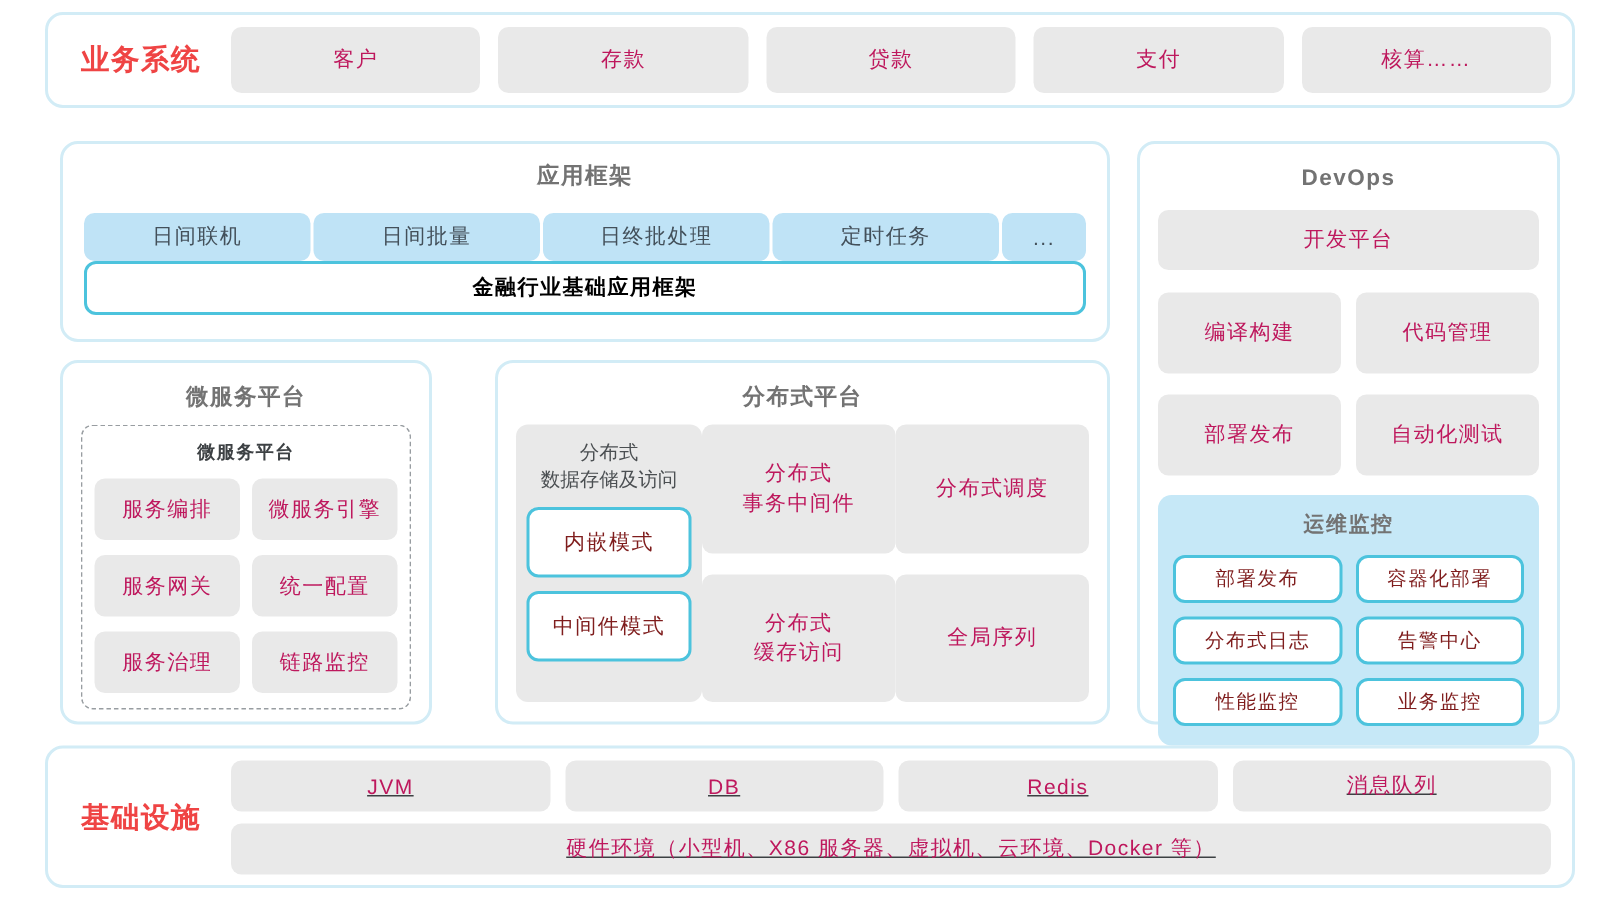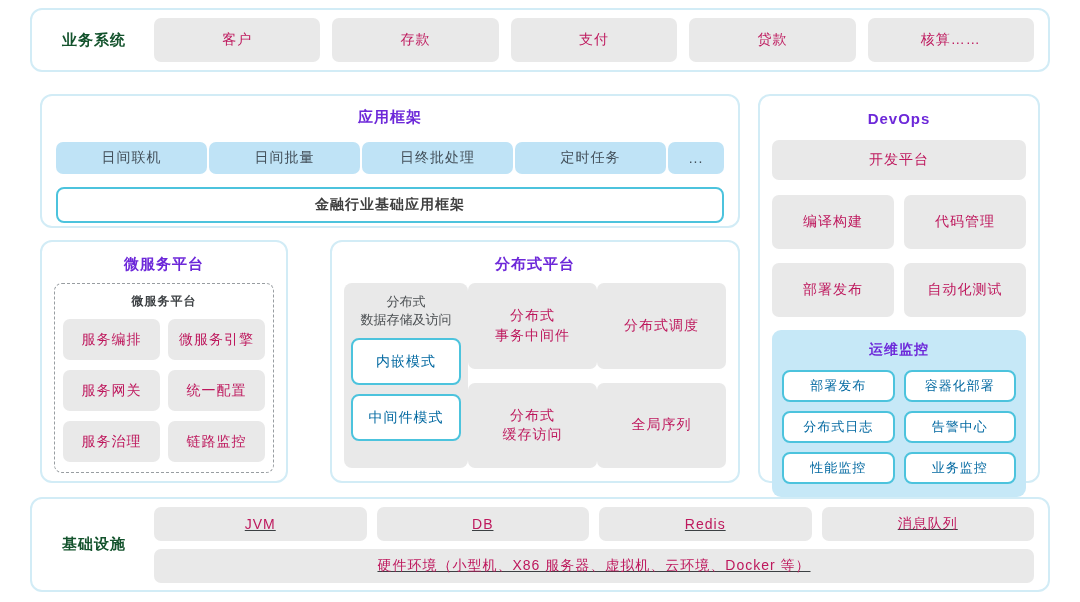--- a/index.html
+++ b/index.html
@@ -5,49 +5,49 @@
   html,body{margin:0;padding:0;background:#ffffff;}
   #canvas{
     position:relative;width:1080px;height:602px;background:#ffffff;
     font-family:"Liberation Sans","DejaVu Sans",sans-serif;color:#3c4043;overflow:hidden;
   }
   .panel{
     position:absolute;background:#ffffff;border:2px solid #d2ecf6;
     border-radius:12px;box-sizing:border-box;
   }
   .panel-title{
-    text-align:center;font-size:15px;font-weight:bold;color:#6d28d9;letter-spacing:1px;
+    text-align:center;font-size:15px;font-weight:bold;color:#737373;letter-spacing:1px;
   }
   .side-label{
-    flex:0 0 96px;text-align:center;font-size:15px;font-weight:bold;color:#14532d;letter-spacing:1px;
+    flex:0 0 96px;text-align:center;font-size:19px;font-weight:bold;color:#ef4444;letter-spacing:1px;
   }
   .gray-box{
     background:#e9e9e9;border-radius:7px;display:flex;align-items:center;justify-content:center;
     color:#be185d;font-size:14px;letter-spacing:1px;box-sizing:border-box;
   }
   .blue-box{
     background:#bfe3f6;border-radius:7px;display:flex;align-items:center;justify-content:center;
     color:#43505a;font-size:14px;letter-spacing:1px;box-sizing:border-box;
   }
   .teal-box{
     background:#ffffff;border:2px solid #4cc3dd;border-radius:8px;display:flex;align-items:center;justify-content:center;
-    color:#0369a1;font-size:14px;letter-spacing:1px;box-sizing:border-box;
+    color:#7f1d1d;font-size:14px;letter-spacing:1px;box-sizing:border-box;
   }
   .pre{white-space:pre-line;text-align:center;line-height:1.4;}
 
   
   #band-business{left:30px;top:8px;width:1020px;height:64px;display:flex;align-items:center;gap:12px;padding:0 14px;}
   #band-business .gray-box{flex:1;height:44px;}
 
   
   #panel-appfw{left:40px;top:94px;width:700px;height:134px;padding:12px 14px 0;}
   #appfw-row{display:flex;gap:2px;margin-top:15px;height:32px;}
   #appfw-row .blue-box{flex:1;}
   #appfw-row .blue-box.small{flex:0 0 56px;}
-  #appfw-base{margin-top:13px;height:36px;font-weight:bold;color:#404040;}
+  #appfw-base{height:36px;font-weight:bold;color:#000000;}
 
   
   #panel-devops{left:758px;top:94px;width:282px;height:389px;padding:14px 12px 0;}
   #devops-platform{margin-top:13px;height:40px;}
   #devops-grid{margin-top:15px;display:grid;grid-template-columns:1fr 1fr;gap:14px 10px;}
   #devops-grid .gray-box{height:54px;}
   #ops-panel{margin-top:13px;background:#c6e8f7;border-radius:9px;padding:11px 10px 13px;}
   #ops-panel .panel-title{font-size:14px;}
   #ops-grid{margin-top:11px;display:grid;grid-template-columns:1fr 1fr;gap:9px 9px;}
   #ops-grid .teal-box{height:32px;font-size:13px;}
@@ -79,22 +79,22 @@
 </style>
 </head>
 <body>
 
 <div id="canvas">
 
   <div class="panel" id="band-business">
     <div class="side-label">业务系统</div>
     <div class="gray-box">客户</div>
     <div class="gray-box">存款</div>
+    <div class="gray-box">贷款</div>
     <div class="gray-box">支付</div>
-    <div class="gray-box">贷款</div>
     <div class="gray-box">核算……</div>
   </div>
 
   <div class="panel" id="panel-appfw">
     <div class="panel-title">应用框架</div>
     <div id="appfw-row">
       <div class="blue-box">日间联机</div>
       <div class="blue-box">日间批量</div>
       <div class="blue-box">日终批处理</div>
       <div class="blue-box">定时任务</div>

